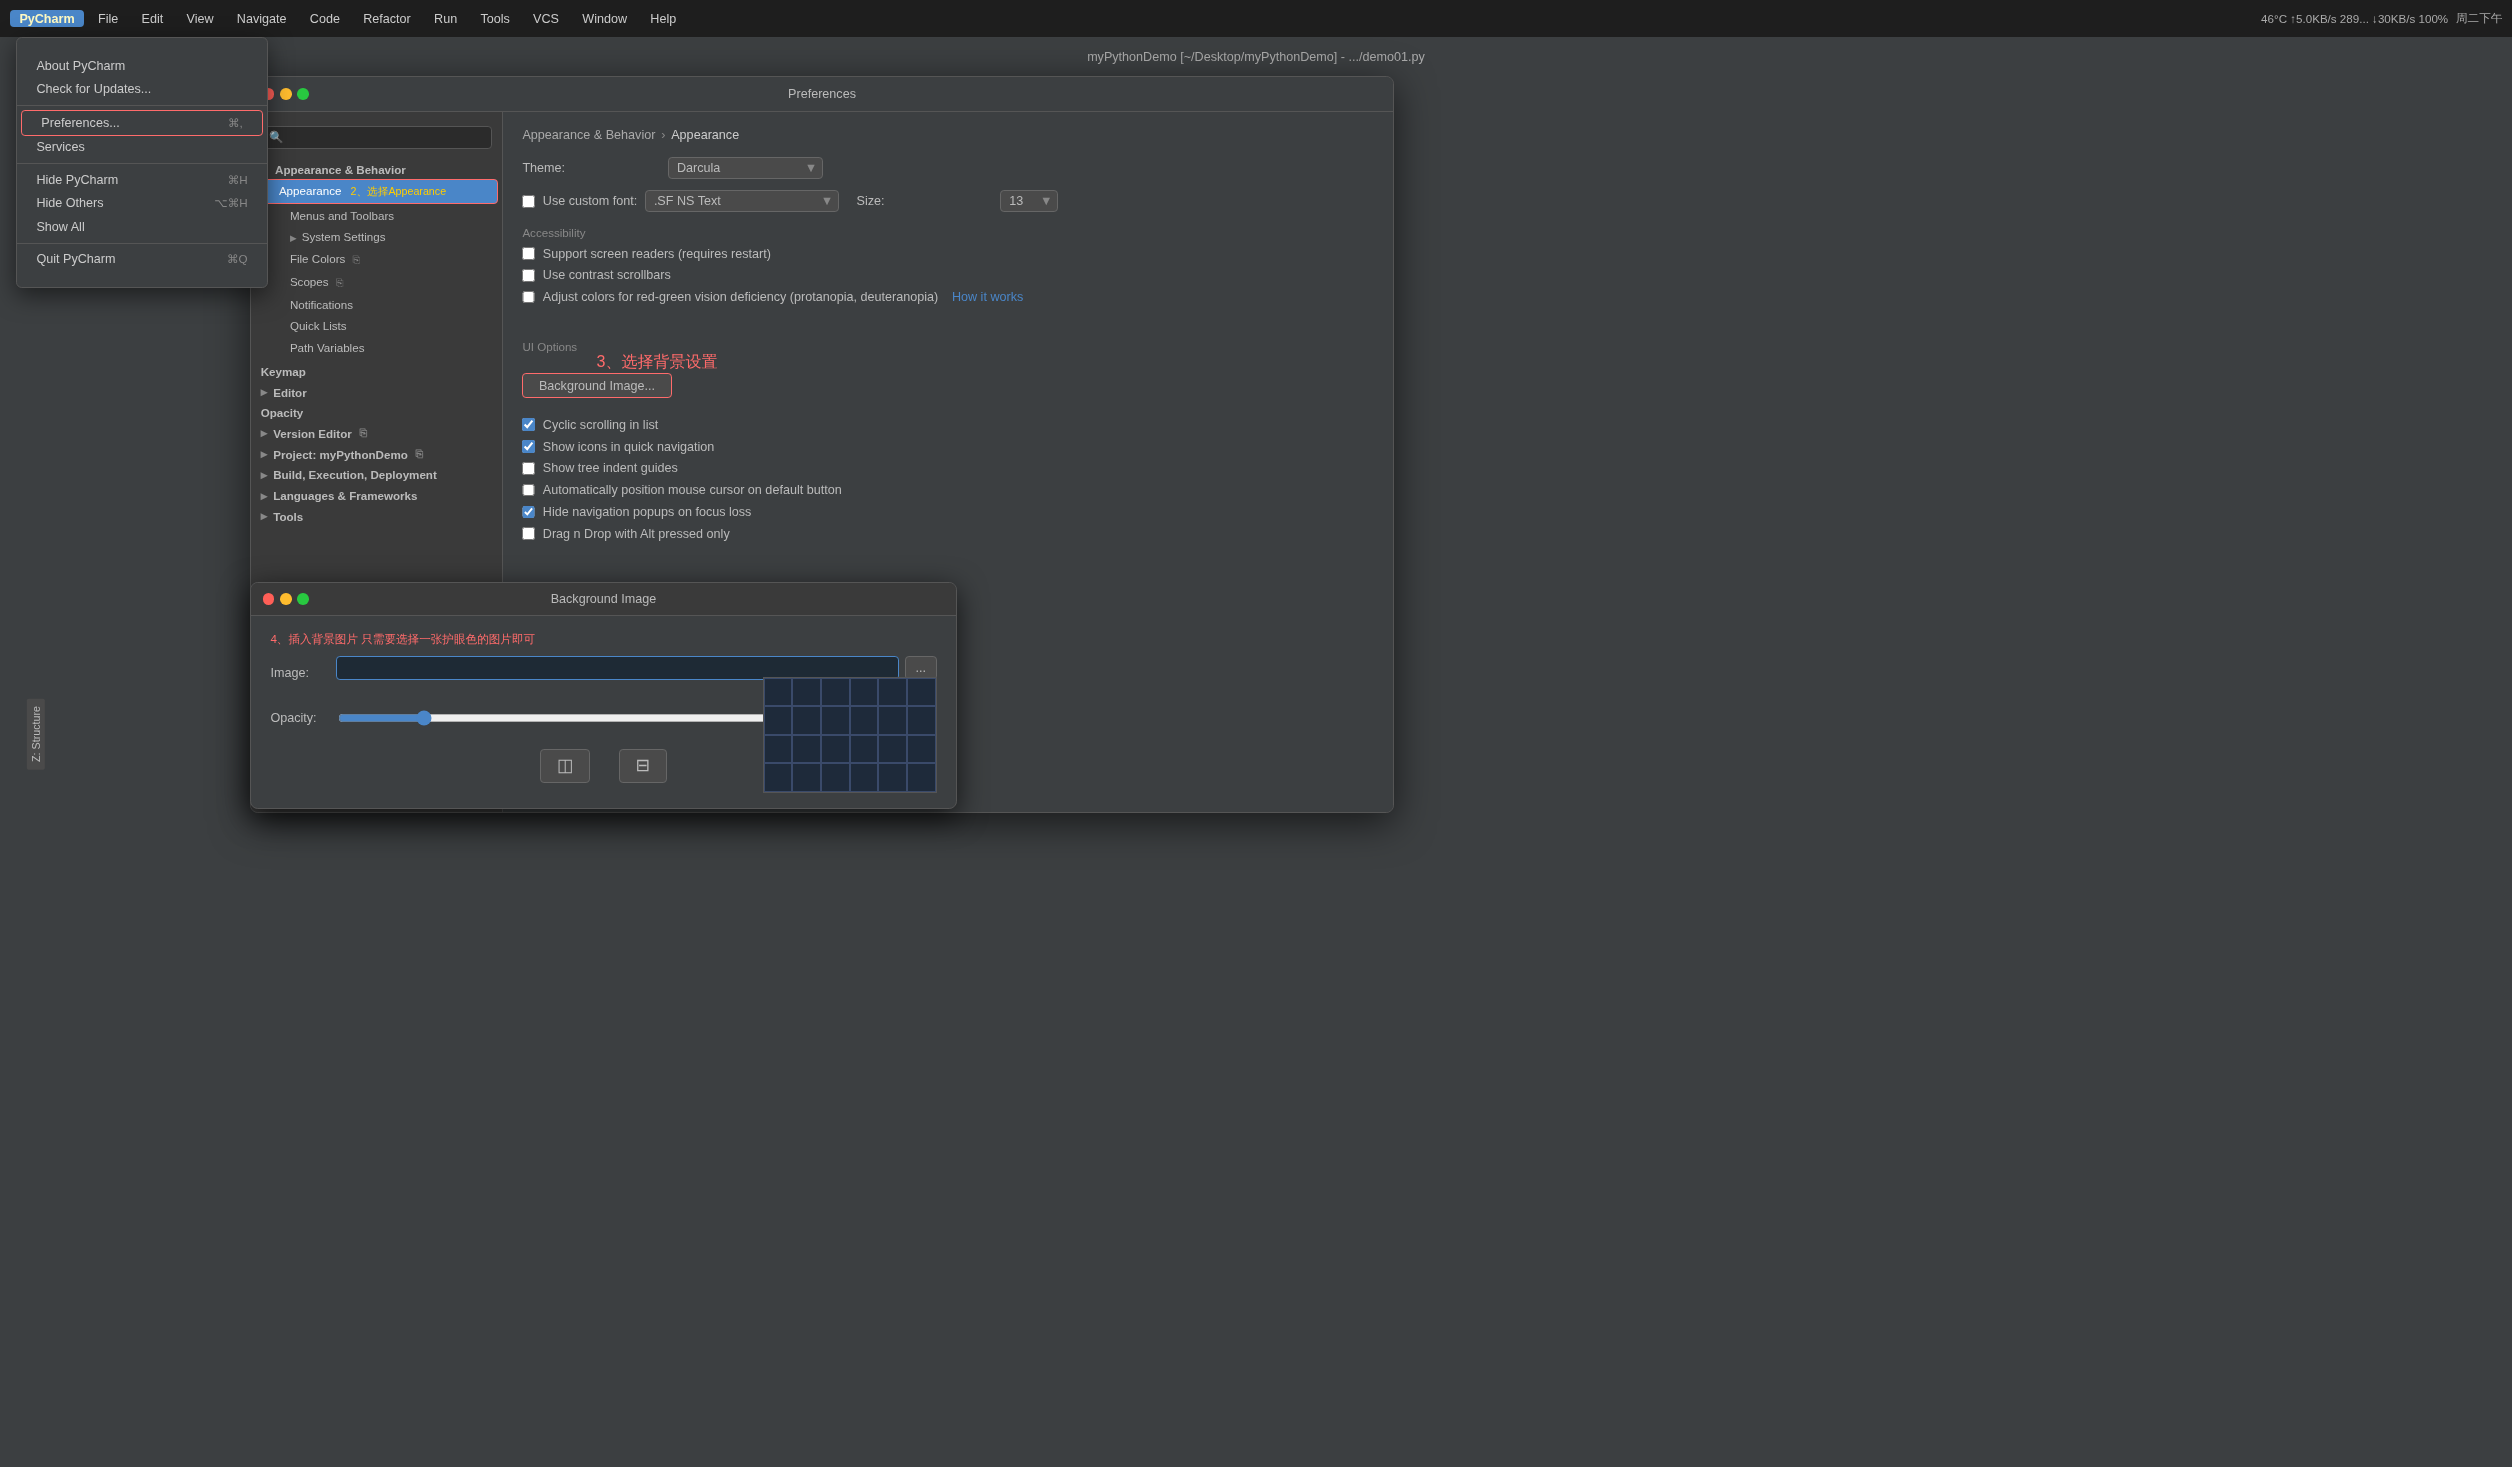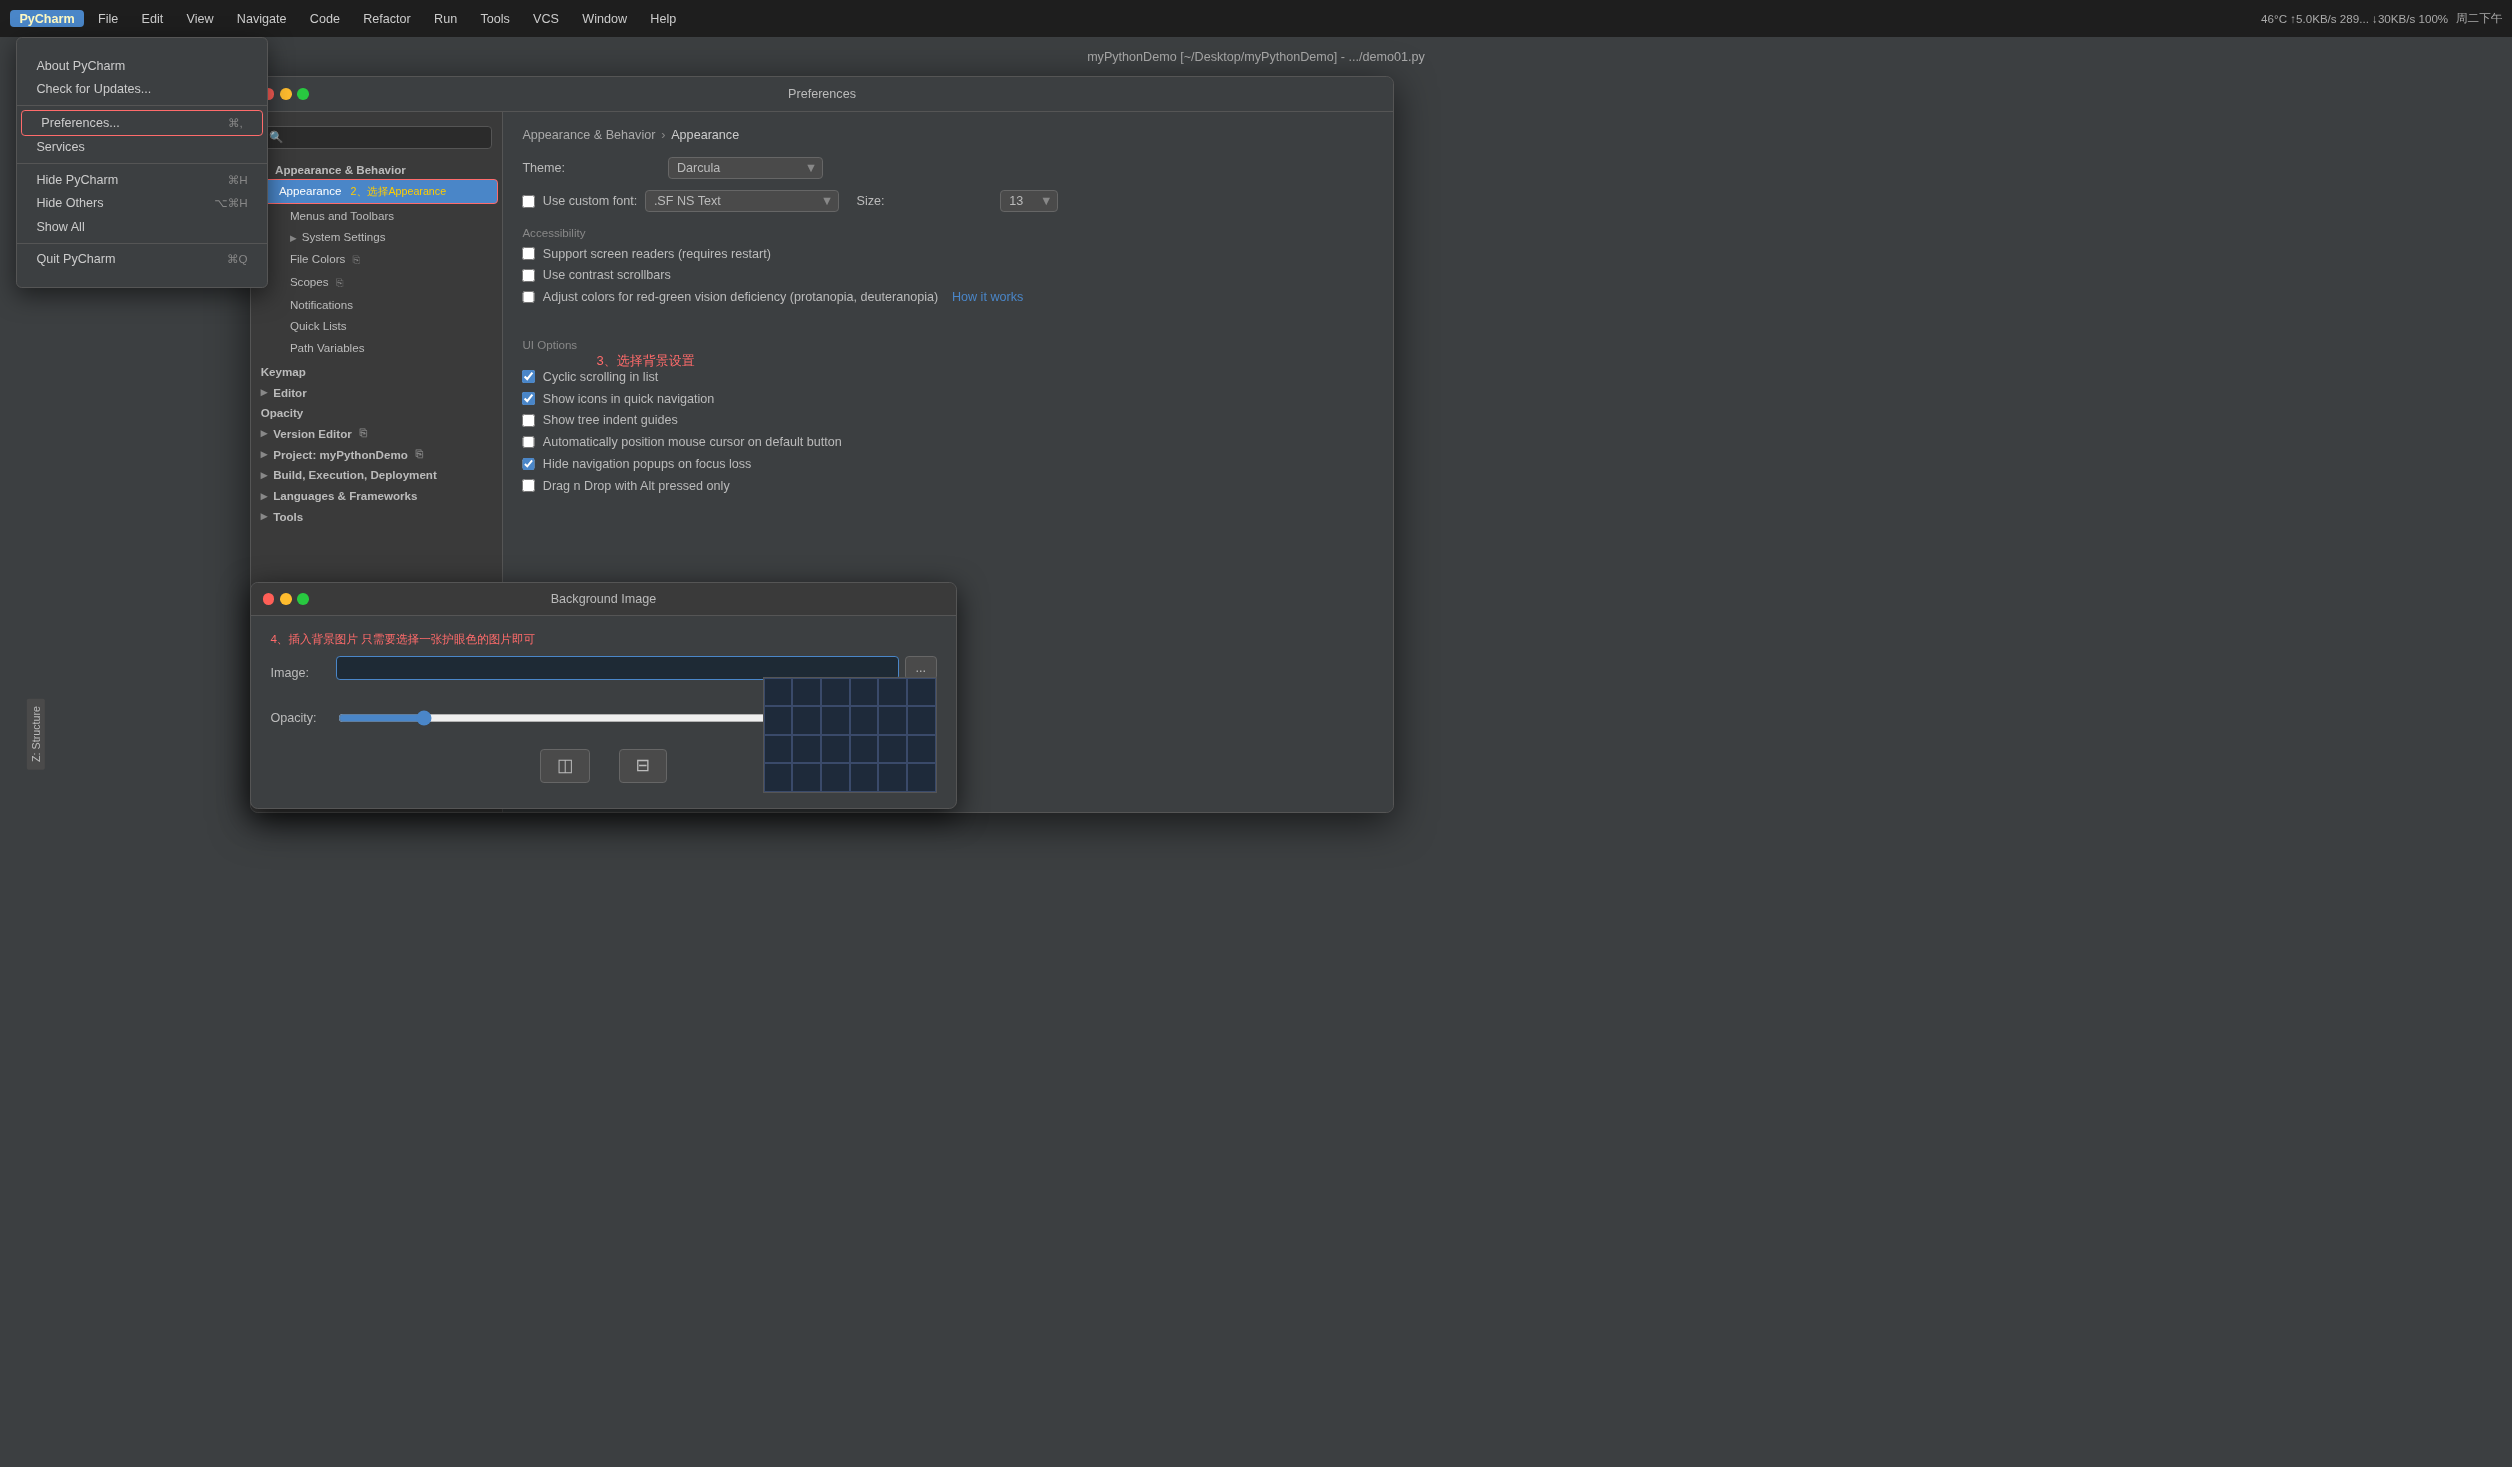--- a/index.html
+++ b/index.html
@@ -278,21 +278,21 @@
       border-radius: 3.9px;
       color: #bbbbbb;
       font-size: 12.6px;
       padding: 4.8px 15.5px;
       cursor: pointer;
       margin-bottom: 9.7px;
     }
 
     .annotation-red {
       color: #ff6b6b;
-      font-size: 13px;
+      font-size: 16px;
       margin-left: 9.7px;
       margin-top: 36px;
     }
 
     
     .bg-dialog {
       position: absolute;
       top: 582px;
       left: 250px;
       width: 707px;
@@ -628,20 +628,23 @@
       <div class="checkbox-row">
         <input type="checkbox" style="">
         <span class="checkbox-label">Adjust colors for red-green vision deficiency (protanopia, deuteranopia)</span>
         <span class="link-text">How it works</span>
       </div>
 
       <div style="margin-top:11.6px; display:flex; align-items:center; gap:9.7px;">
         <div class="ui-options-title">UI Options</div>
         <span class="annotation-red">3、选择背景设置</span>
       </div>
+      <div style="margin-bottom:9.7px;">
+        <button class="bg-image-btn">Background Image...</button>
+      </div>
 
       <div class="checkbox-row">
         <input type="checkbox" checked="" style="">
         <span class="checkbox-label">Cyclic scrolling in list</span>
       </div>
       <div class="checkbox-row">
         <input type="checkbox" checked="" style="">
         <span class="checkbox-label">Show icons in quick navigation</span>
       </div>
       <div class="checkbox-row">

